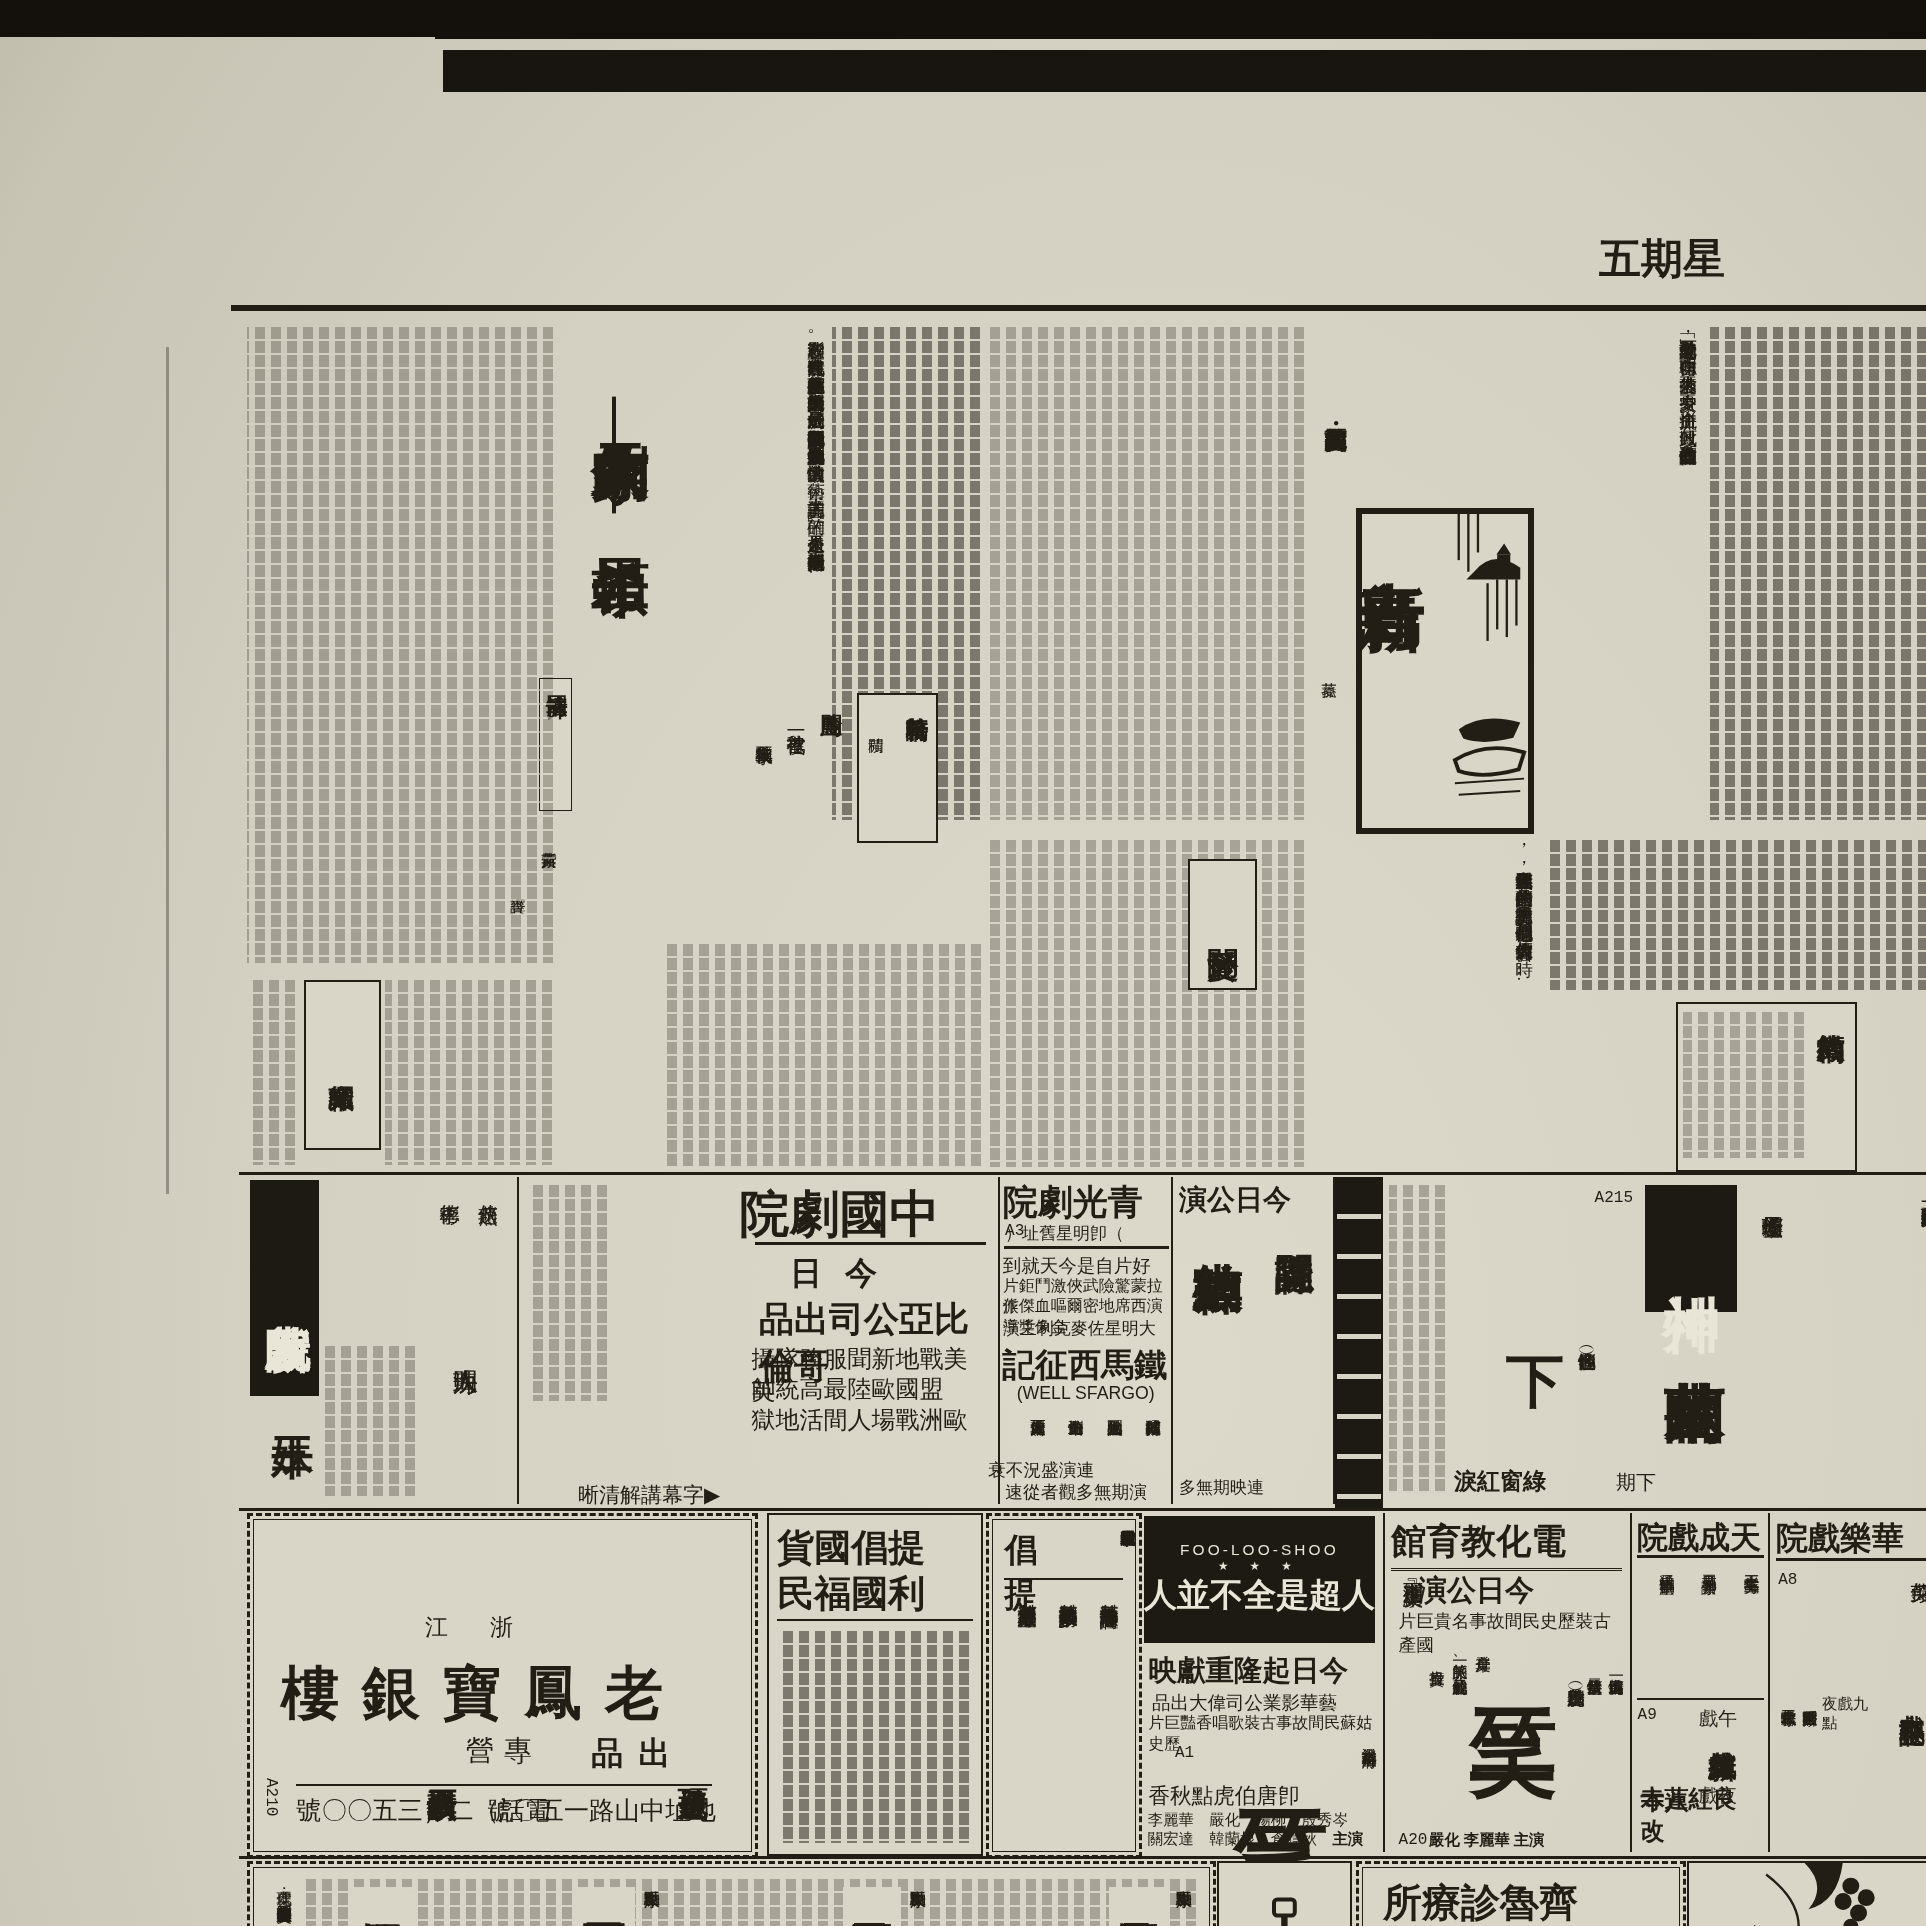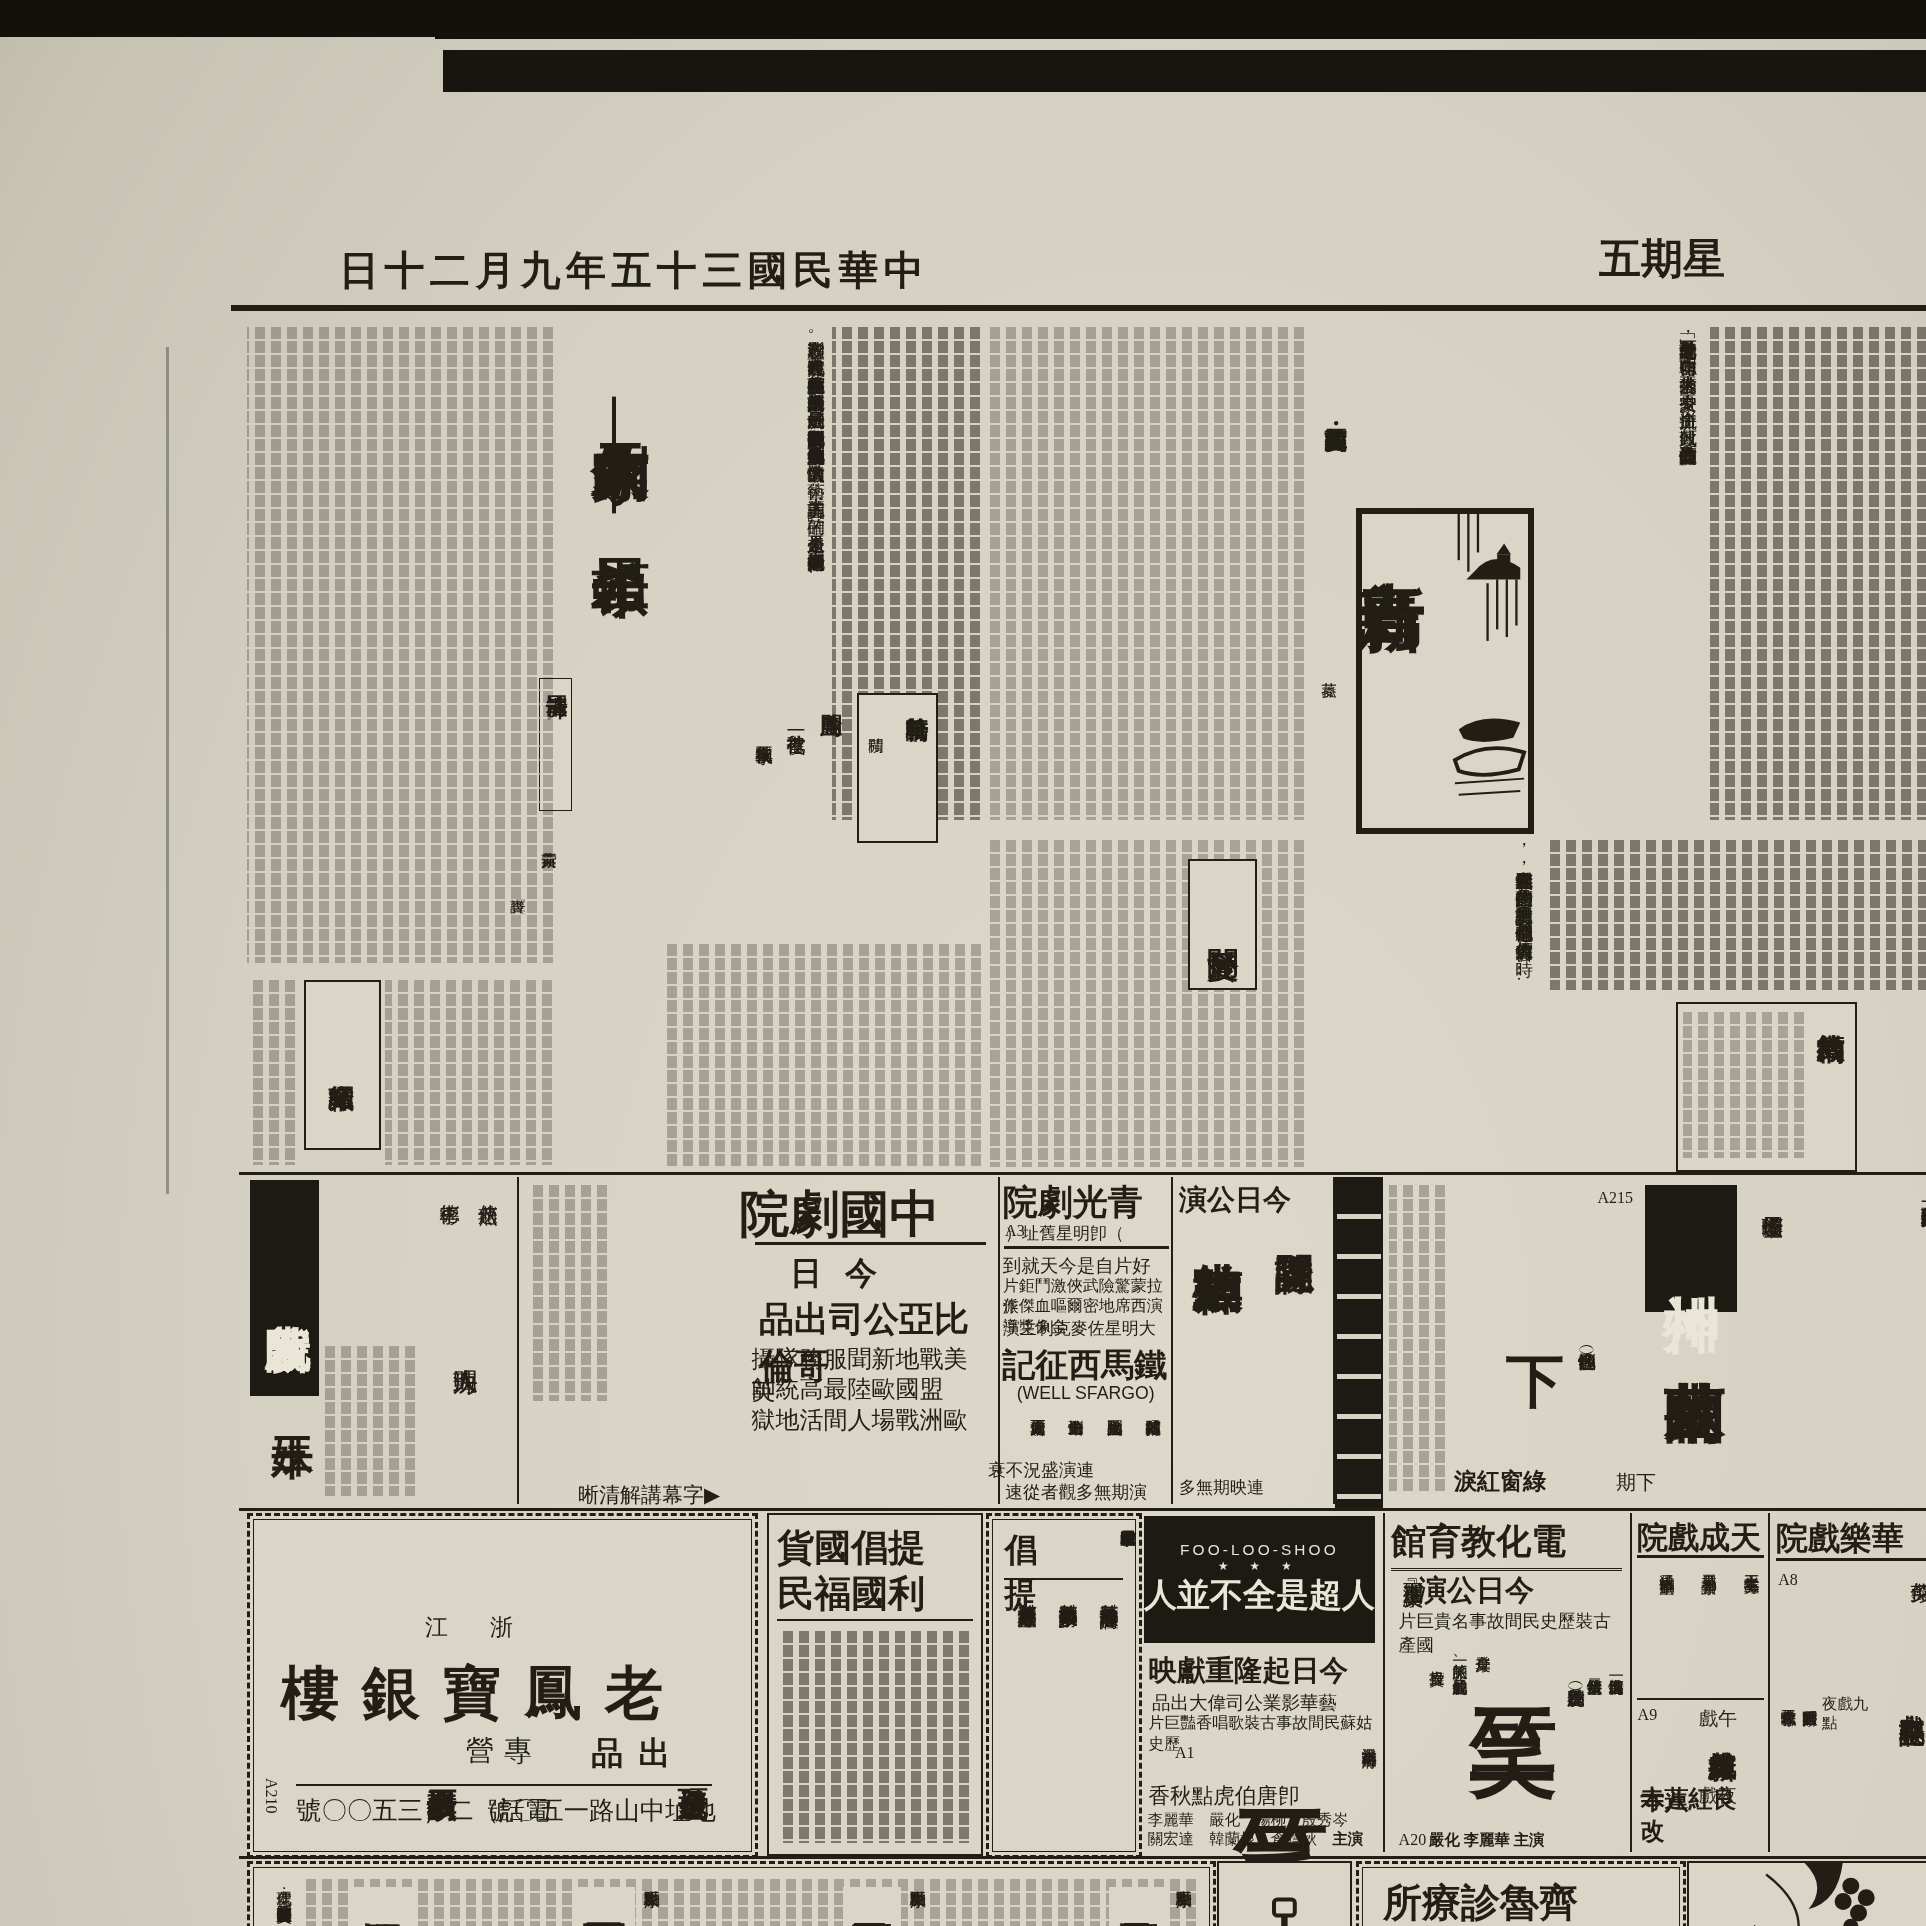--- a/index.html
+++ b/index.html
@@ -12,37 +12,36 @@
   .b{font-weight:bold;}
   .bx{border:2.3px solid var(--ink);}
   .fz{border:3.1px dashed var(--ink);outline:1.9px solid var(--ink);outline-offset:-7.3px;}
   .tx{background:
       repeating-linear-gradient(to bottom, transparent 0 11.6px, var(--paper) 11.6px 14px),
       repeating-linear-gradient(to left, transparent 0 2.3px, rgba(33,29,22,.50) 2.3px 12.3px, transparent 12.3px 16px);}
   .lt{opacity:.55;}
   .rule{background:var(--ink);}
   .bb{background:#1d1913;color:#e9e5d7;}
   .ctr{display:flex;align-items:center;justify-content:center;text-align:center;}
-  .code{font-size:16px;font-family:Liberation Serif, serif;}
+  .code{font-size:16px;font-family:Liberation Mono, monospace;}
   .sm{font-size:15.4px;line-height:1.25;}
   .md{font-size:20px;line-height:1.3;}
 </style>
 </head>
 <body>
 
 <div id="paper">
 
   <div class="a" style="left:0;top:0;width:435px;height:37px;background:#14110c"></div>
   <div class="a" style="left:435px;top:0;width:1891px;height:39px;background:#14110c"></div>
   <div class="a" style="left:443px;top:50px;width:1884px;height:42px;background:#181410"></div>
 
   <div class="a" style="left:166px;top:347px;width:3.1px;height:847px;background:rgba(30,26,20,.35)"></div>
 
   <div class="a b" style="left:1599px;top:231px;width:139px;height:58px;font-size:42px">五期星</div>
-  <div class="a b" style="left:339px;top:243px;width:624px;height:54px;font-size:40px;letter-spacing:5.4px">日十二月九年五十三國民華中</div>
   <div class="a rule" style="left:231px;top:305px;width:2061px;height:6.2px"></div>
 
   <div class="a" style="left:1356px;top:508px;width:166px;height:314px;border:6.2px solid var(--ink);background:#d9d5c7">
     <div class="v b" style="position:absolute;left:2.3px;top:11.6px;width:73px;height:277px;font-size:69px">新青島</div>
     <svg viewBox="0 0 200 780" style="position:absolute;right:0;top:0;width:77px;height:300px">
       <g stroke="#221e16" stroke-width="6" fill="none">
         <line x1="20" y1="0" x2="20" y2="120"></line>
           <line x1="45" y1="0" x2="45" y2="150"></line>
           <line x1="70" y1="0" x2="70" y2="100"></line>
         <line x1="120" y1="170" x2="120" y2="300"></line>

